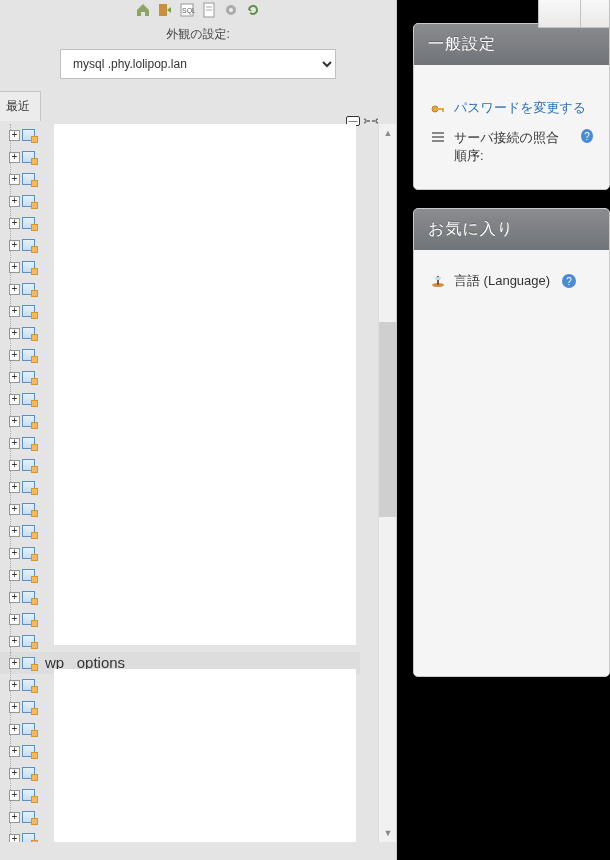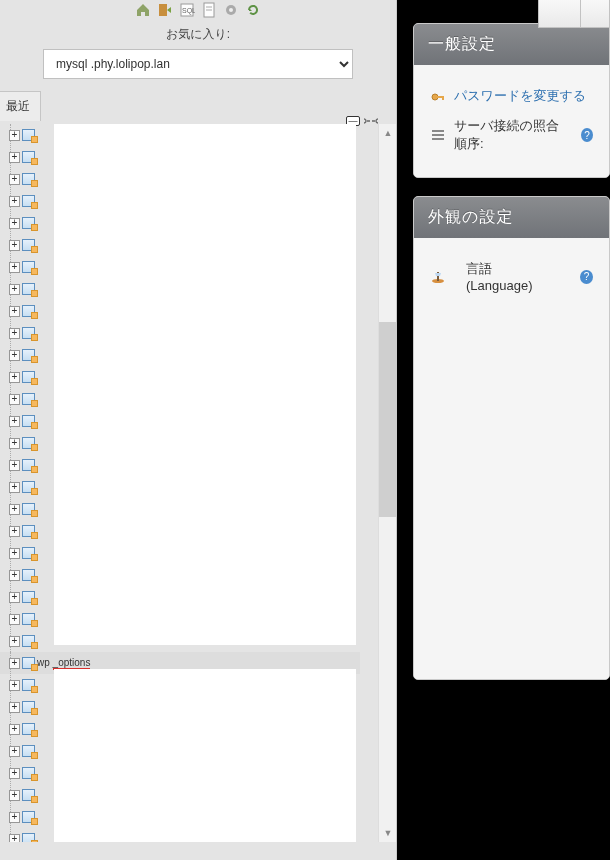--- a/index.html
+++ b/index.html
@@ -30,21 +30,21 @@
       height: 16px;
       display: inline-block;
     }
     .server-label {
       text-align: center;
       font-size: 12px;
       color: #444;
       padding: 2px 0 6px;
     }
     .server-select {
-      width: 310px;
+      width: 276px;
       margin: 0 auto 12px;
       display: block;
       padding: 6px 8px;
       border: 1px solid #c0c0c0;
       background: #fff;
       font-size: 12px;
       color: #333;
     }
     .tabs {
       display: flex;
@@ -178,22 +178,22 @@
       content: '';
       position: absolute;
       width: 5px;
       height: 5px;
       background: #f6b85e;
       border: 1px solid #d8952d;
       right: -1px;
       bottom: -1px;
     }
     .node-label {
-      margin-left: 0;
-      font-size: 10px;
+      margin-left: 8px;
+      font-size: 15px;
       color: #333;
       white-space: nowrap;
     }
     .highlight-row {
       background: #ddd;
       width: 360px;
       margin-left: -4px;
       height: 22px;
       display: flex;
       align-items: center;
@@ -256,24 +256,25 @@
       background: #f5f5f5;
     }
     .panel-link {
       display: flex;
       align-items: center;
       gap: 8px;
       color: #2c6faf;
       font-size: 13px;
       padding: 6px 0;
       cursor: pointer;
+      margin-top: 12px;
     }
     .panel-text {
       display: flex;
-      align-items: center;
+      align-items: flex-start;
       gap: 8px;
       color: #333;
       font-size: 13px;
       padding: 6px 0;
     }
     .small-icon {
       width: 16px;
       height: 16px;
       flex-shrink: 0;
     }
@@ -286,21 +287,21 @@
       font-size: 10px;
       display: inline-flex;
       align-items: center;
       justify-content: center;
       margin-left: 4px;
     }
     .panel-body.appearance { padding-bottom: 380px; }
     .row2 {
       display: flex;
       align-items: center;
-      gap: 20px;
+      gap: 8px;
       padding: 6px 0;
       font-size: 13px;
     }
     .select-box {
       margin-left: 12px;
       flex: 1;
       height: 24px;
       border: 1px solid #c5c5c5;
       border-radius: 3px;
       background: #fff;
@@ -358,21 +359,21 @@
           <circle cx="8" cy="8" r="2" fill="#eee"></circle>
         </svg>
     </span>
     <span class="toolbar-icon">
       <svg viewBox="0 0 16 16">
           <path d="M4 8a4 4 0 1 1 1.2 2.8" fill="none" stroke="#5e9245" stroke-width="2"></path>
           <path d="M4 6v3h3z" fill="#5e9245"></path>
         </svg>
     </span>
   </div>
-  <div class="server-label">お気に入り:</div>
+  <div class="server-label">外観の設定:</div>
   <select class="server-select">
     <option>mysql      .phy.lolipop.lan</option>
   </select>
   <div class="tabs">
     <div class="tab first">最近</div>
   </div>
   <div class="collapse-link-row">
     <span class="collapse-box">—</span>
     <span class="link-icon">
       <svg width="14" height="10" viewBox="0 0 14 10">
@@ -563,21 +564,21 @@
               <rect x="2" y="11" width="12" height="2" fill="#888"></rect>
             </svg>
         </span>
         <span>サーバ接続の照合順序:</span>
         <span class="help-circle">?</span>
       </div>
     </div>
   </div>
 
   <div class="panel">
-    <div class="panel-header">外観の設定</div>
+    <div class="panel-header">お気に入り</div>
     <div class="panel-body appearance">
       <div class="row2">
         <span class="small-icon">
           <svg viewBox="0 0 16 16">
               <ellipse cx="8" cy="12" rx="6" ry="2" fill="#d78f3f"></ellipse>
               <rect x="7" y="3" width="2" height="9" fill="#7a5c3c"></rect>
               <path d="M5 4h6l-1 3H6z" fill="#bcd7f2"></path>
             </svg>
         </span>
         <span>言語 (Language)</span>

